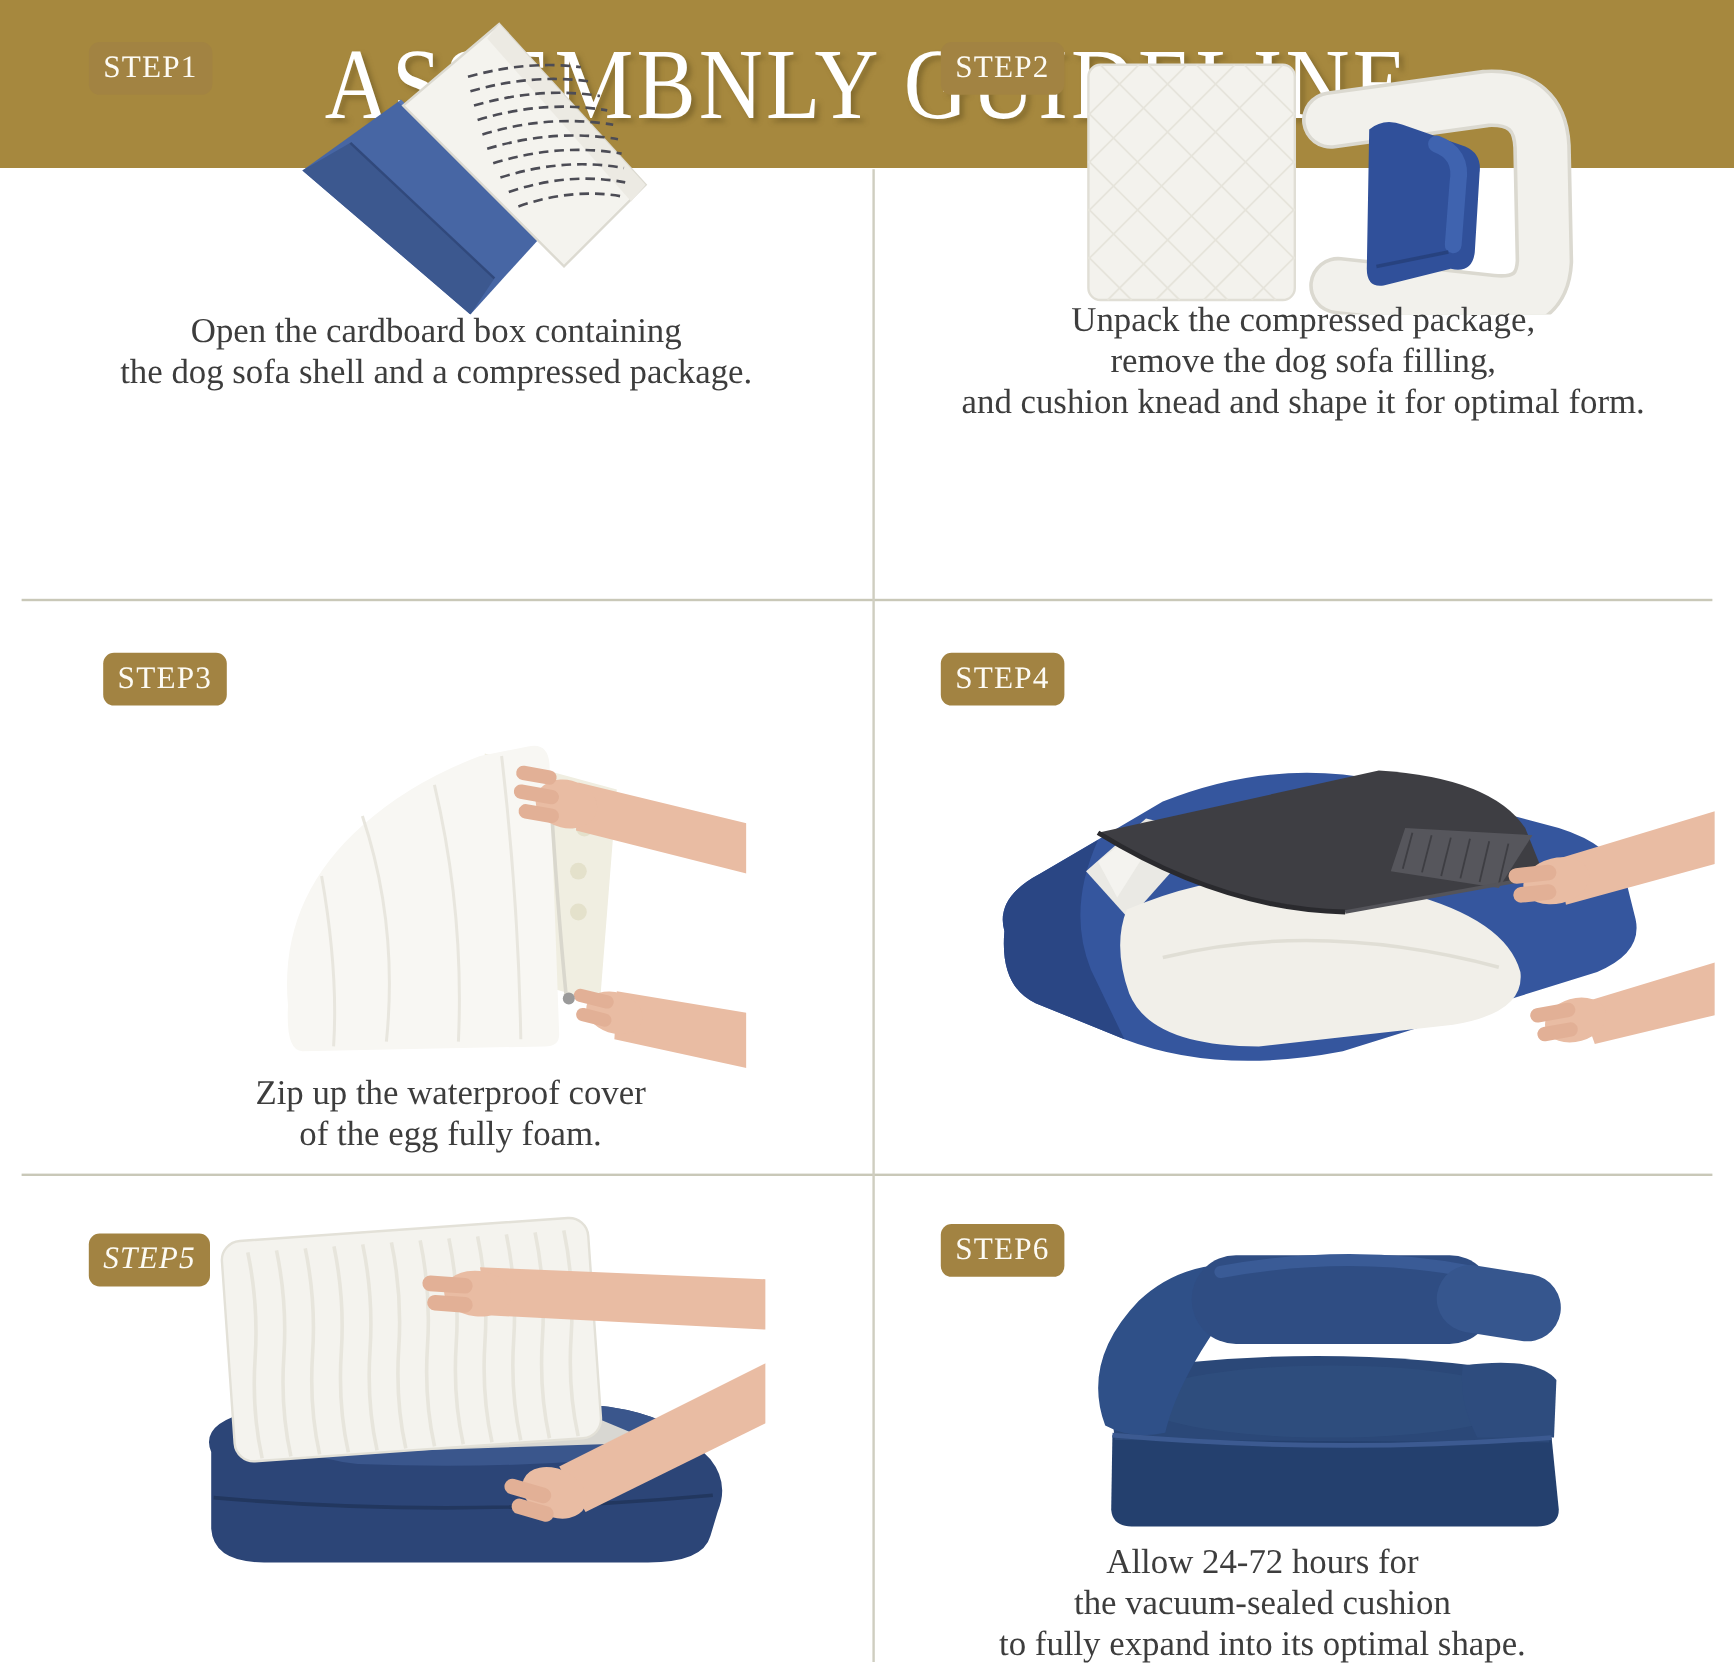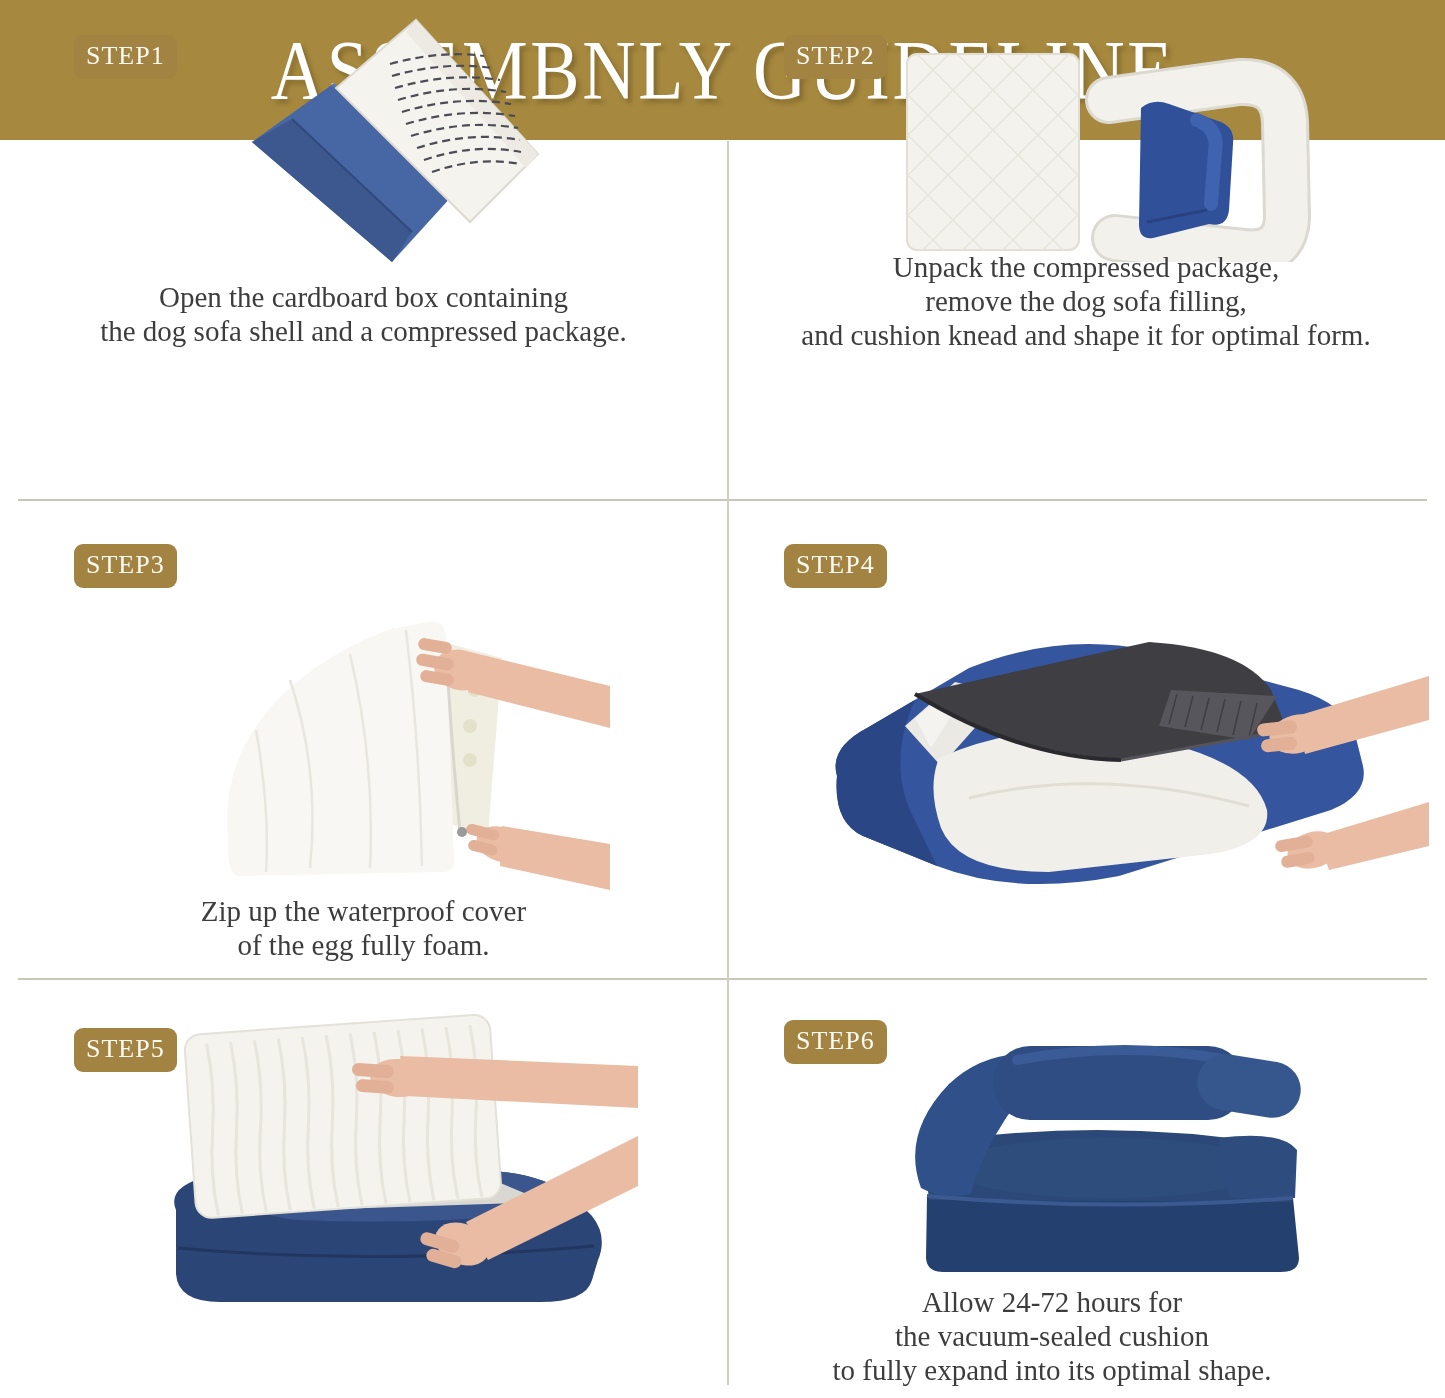--- a/index.html
+++ b/index.html
@@ -9,36 +9,36 @@
 
   .banner { position:absolute; left:0; top:0; width:1445px; height:140px;
             background:#a6883e; display:flex; align-items:center; justify-content:center; }
   .banner h1 { color:#ffffff; font-size:84px; font-weight:normal; letter-spacing:3px;
                white-space:nowrap; transform:scaleX(.88);
                text-shadow:4px 4px 5px rgba(105,85,35,.55); }
 
   .cell { position:absolute; }
   .c1 { left:0;    top:140; width:727px; height:360px; }
   .c2 { left:727px; top:140; width:718px; height:360px; }
-  .c3 { left:0;    top:500px; width:727px; height:480px;padding-left:24px; }
+  .c3 { left:12px;    top:500px; width:727px; height:480px;padding-left:24px; }
   .c4 { left:727px; top:500px; width:718px; height:480px; }
-  .c5 { left:0;    top:980px; width:608px; height:418px; }
+  .c5 { left:0;    top:980px; width:608px; height:418px;font-style:italic; }
   .c6 { left:727px; top:980px; width:650px; height:418px; }
 
   .badge { position:absolute; background:#a28342; color:#fdfbf4; font-size:26px;
            line-height:1; padding:8px 12px 10px; border-radius:9px; letter-spacing:1px; }
   .c1 .badge, .c3 .badge, .c5 .badge { left:74px; }
   .c2 .badge, .c4 .badge, .c6 .badge { left:57px; }
   .c1 .badge, .c2 .badge { top:35px; }
   .c3 .badge, .c4 .badge { top:44px; }
   .c5 .badge { top:48px; } .c6 .badge { top:40px; }
 
   .caption { position:absolute; left:0; right:0; text-align:center; font-size:29px;
              line-height:34px; color:#3d3d3d; white-space:pre-line; }
-  .c1 .caption { bottom:12px;text-align:center; } .c2 .caption { bottom:8px; }
+  .c1 .caption { bottom:33px;text-align:center; } .c2 .caption { bottom:8px; }
   .c3 .caption { bottom:18px; } .c4 .caption { bottom:15px; }
   .c5 .caption { bottom:8px; }  .c6 .caption { bottom:11px; }
 
   .hline { position:absolute; left:18px; width:1409px; height:2px; background:#c9c8b8; }
   .hl1 { top:499px; } .hl2 { top:978px; }
   .vline { position:absolute; left:727px; top:141px; width:2px; height:1244px; background:#cfcec0; }
 
   svg.illus { position:absolute; display:block; }
 </style>
 </head>

